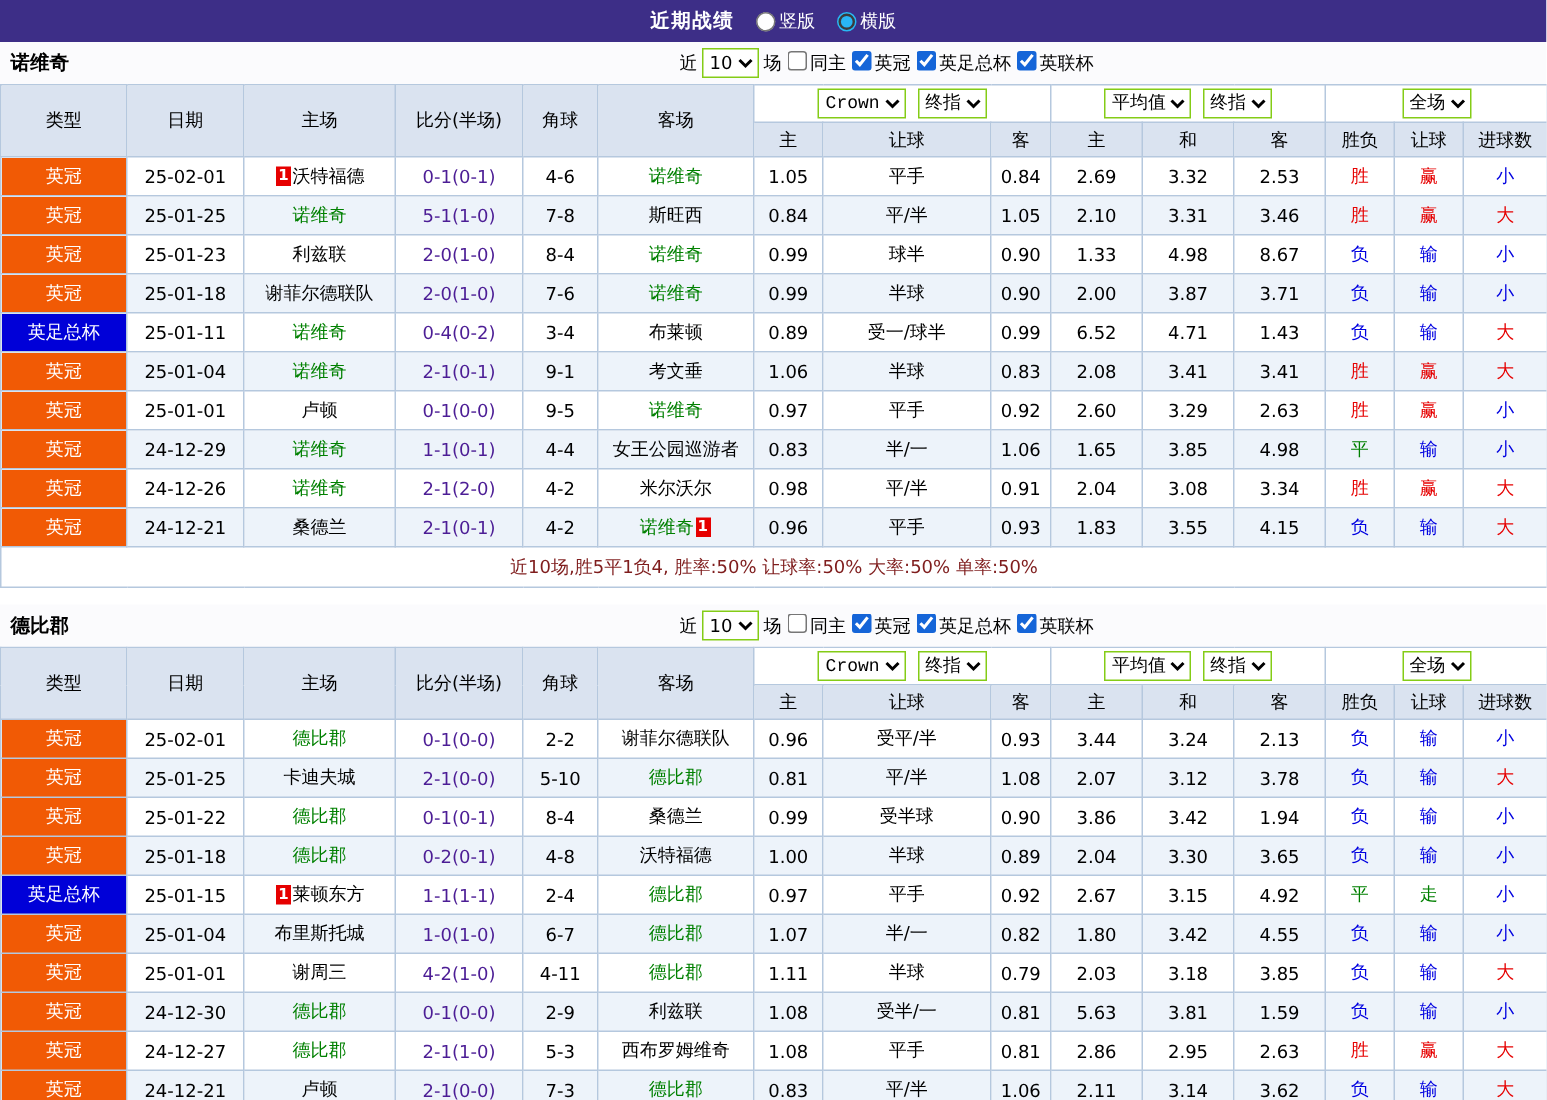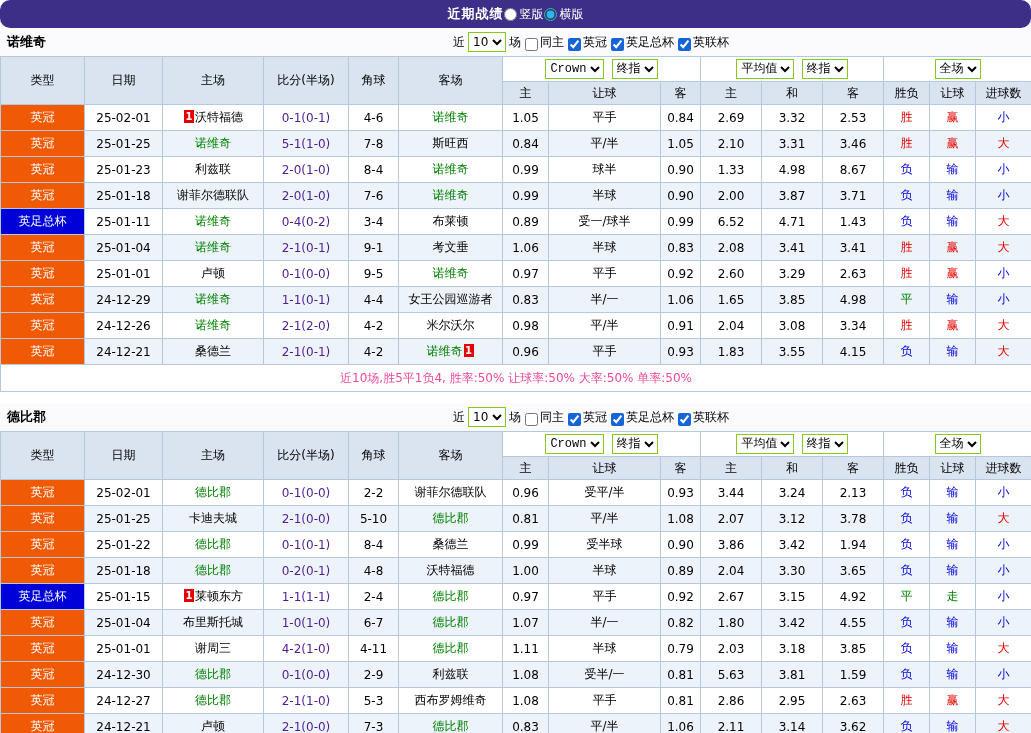--- a/index.html
+++ b/index.html
@@ -1,44 +1,44 @@
 <!DOCTYPE html>
 <html><head>
 <meta charset="utf-8">
 <style>
   html,body{margin:0;padding:0;}
   body{width:1031px;background:#fff;color:#000;font-family:"DejaVu Sans","Liberation Sans",sans-serif;font-size:12px;}
-  .topbar{background:#3d2e87;height:28px;display:flex;align-items:center;justify-content:center;color:#fff;border-radius:10px;}
+  .topbar{background:#3d2e87;height:28px;display:flex;align-items:center;justify-content:center;gap:14px;color:#fff;}
   .topbar .title{font-weight:bold;font-size:13px;letter-spacing:1px;}
   .topbar label{display:inline-flex;align-items:center;gap:3px;cursor:pointer;}
   .topbar input{accent-color:#29b6f6;margin:0;}
   .team-section{width:1031px;}
   .team-section.second{margin-top:11px;}
   .section-header{height:28px;display:flex;align-items:center;background:#fbfbfd;position:relative;}
   .team-name{font-weight:bold;font-size:13px;padding-left:7px;}
   .filters{position:absolute;left:453px;display:flex;align-items:center;gap:3px;white-space:nowrap;}
-  .filters label{display:inline-flex;align-items:flex-end;gap:1px;cursor:pointer;}
+  .filters label{display:inline-flex;align-items:flex-start;gap:1px;cursor:pointer;}
   .filters input[type=checkbox]{accent-color:#1565d8;width:13px;height:13px;margin:0 1px;}
   select{font-size:12px;height:20px;border:1px solid #84cc16;background:#fff;font-family:inherit;}
   table.results{width:1031px;border-collapse:collapse;table-layout:fixed;}
   .results th,.results td{border:1px solid #b5c8de;text-align:center;overflow:hidden;white-space:nowrap;padding:0;font-weight:normal;}
   .results thead th{background:#dae3f0;height:22px;}
   .results thead th.sel-cell{background:#fff;height:24px;font-family:Liberation Mono, monospace;}
   .results tbody td{height:25px;}
   .results tbody tr:nth-child(even){background:#edf3fa;}
   td.lg-orange{background:#f15a05;color:#fff;}
   td.lg-blue{background:#0000d8;color:#fff;}
   .score-cell{color:#4c1d95;}
   .self-team{color:#008000;}
   .team-link{cursor:pointer;}
   .red-card{display:inline-block;background:#e60000;color:#fff;font-size:10px;font-weight:bold;line-height:13px;width:10px;height:13px;margin:0 1px;vertical-align:1px;}
   .c-red{color:#e60000;}
   .c-blue{color:#0000e0;}
   .c-green{color:#008000;}
-  .results tfoot td{height:26px;color:#ec4899;background:#fff;}
+  .results tfoot td{height:26px;color:#7f1d1d;background:#fff;}
 </style>
 </head>
 <body>
 
 <div class="topbar">
   <span class="title">近期战绩</span>
   <label>
     <input type="radio" name="layout" style="">
     <span>竖版</span>
   </label>

